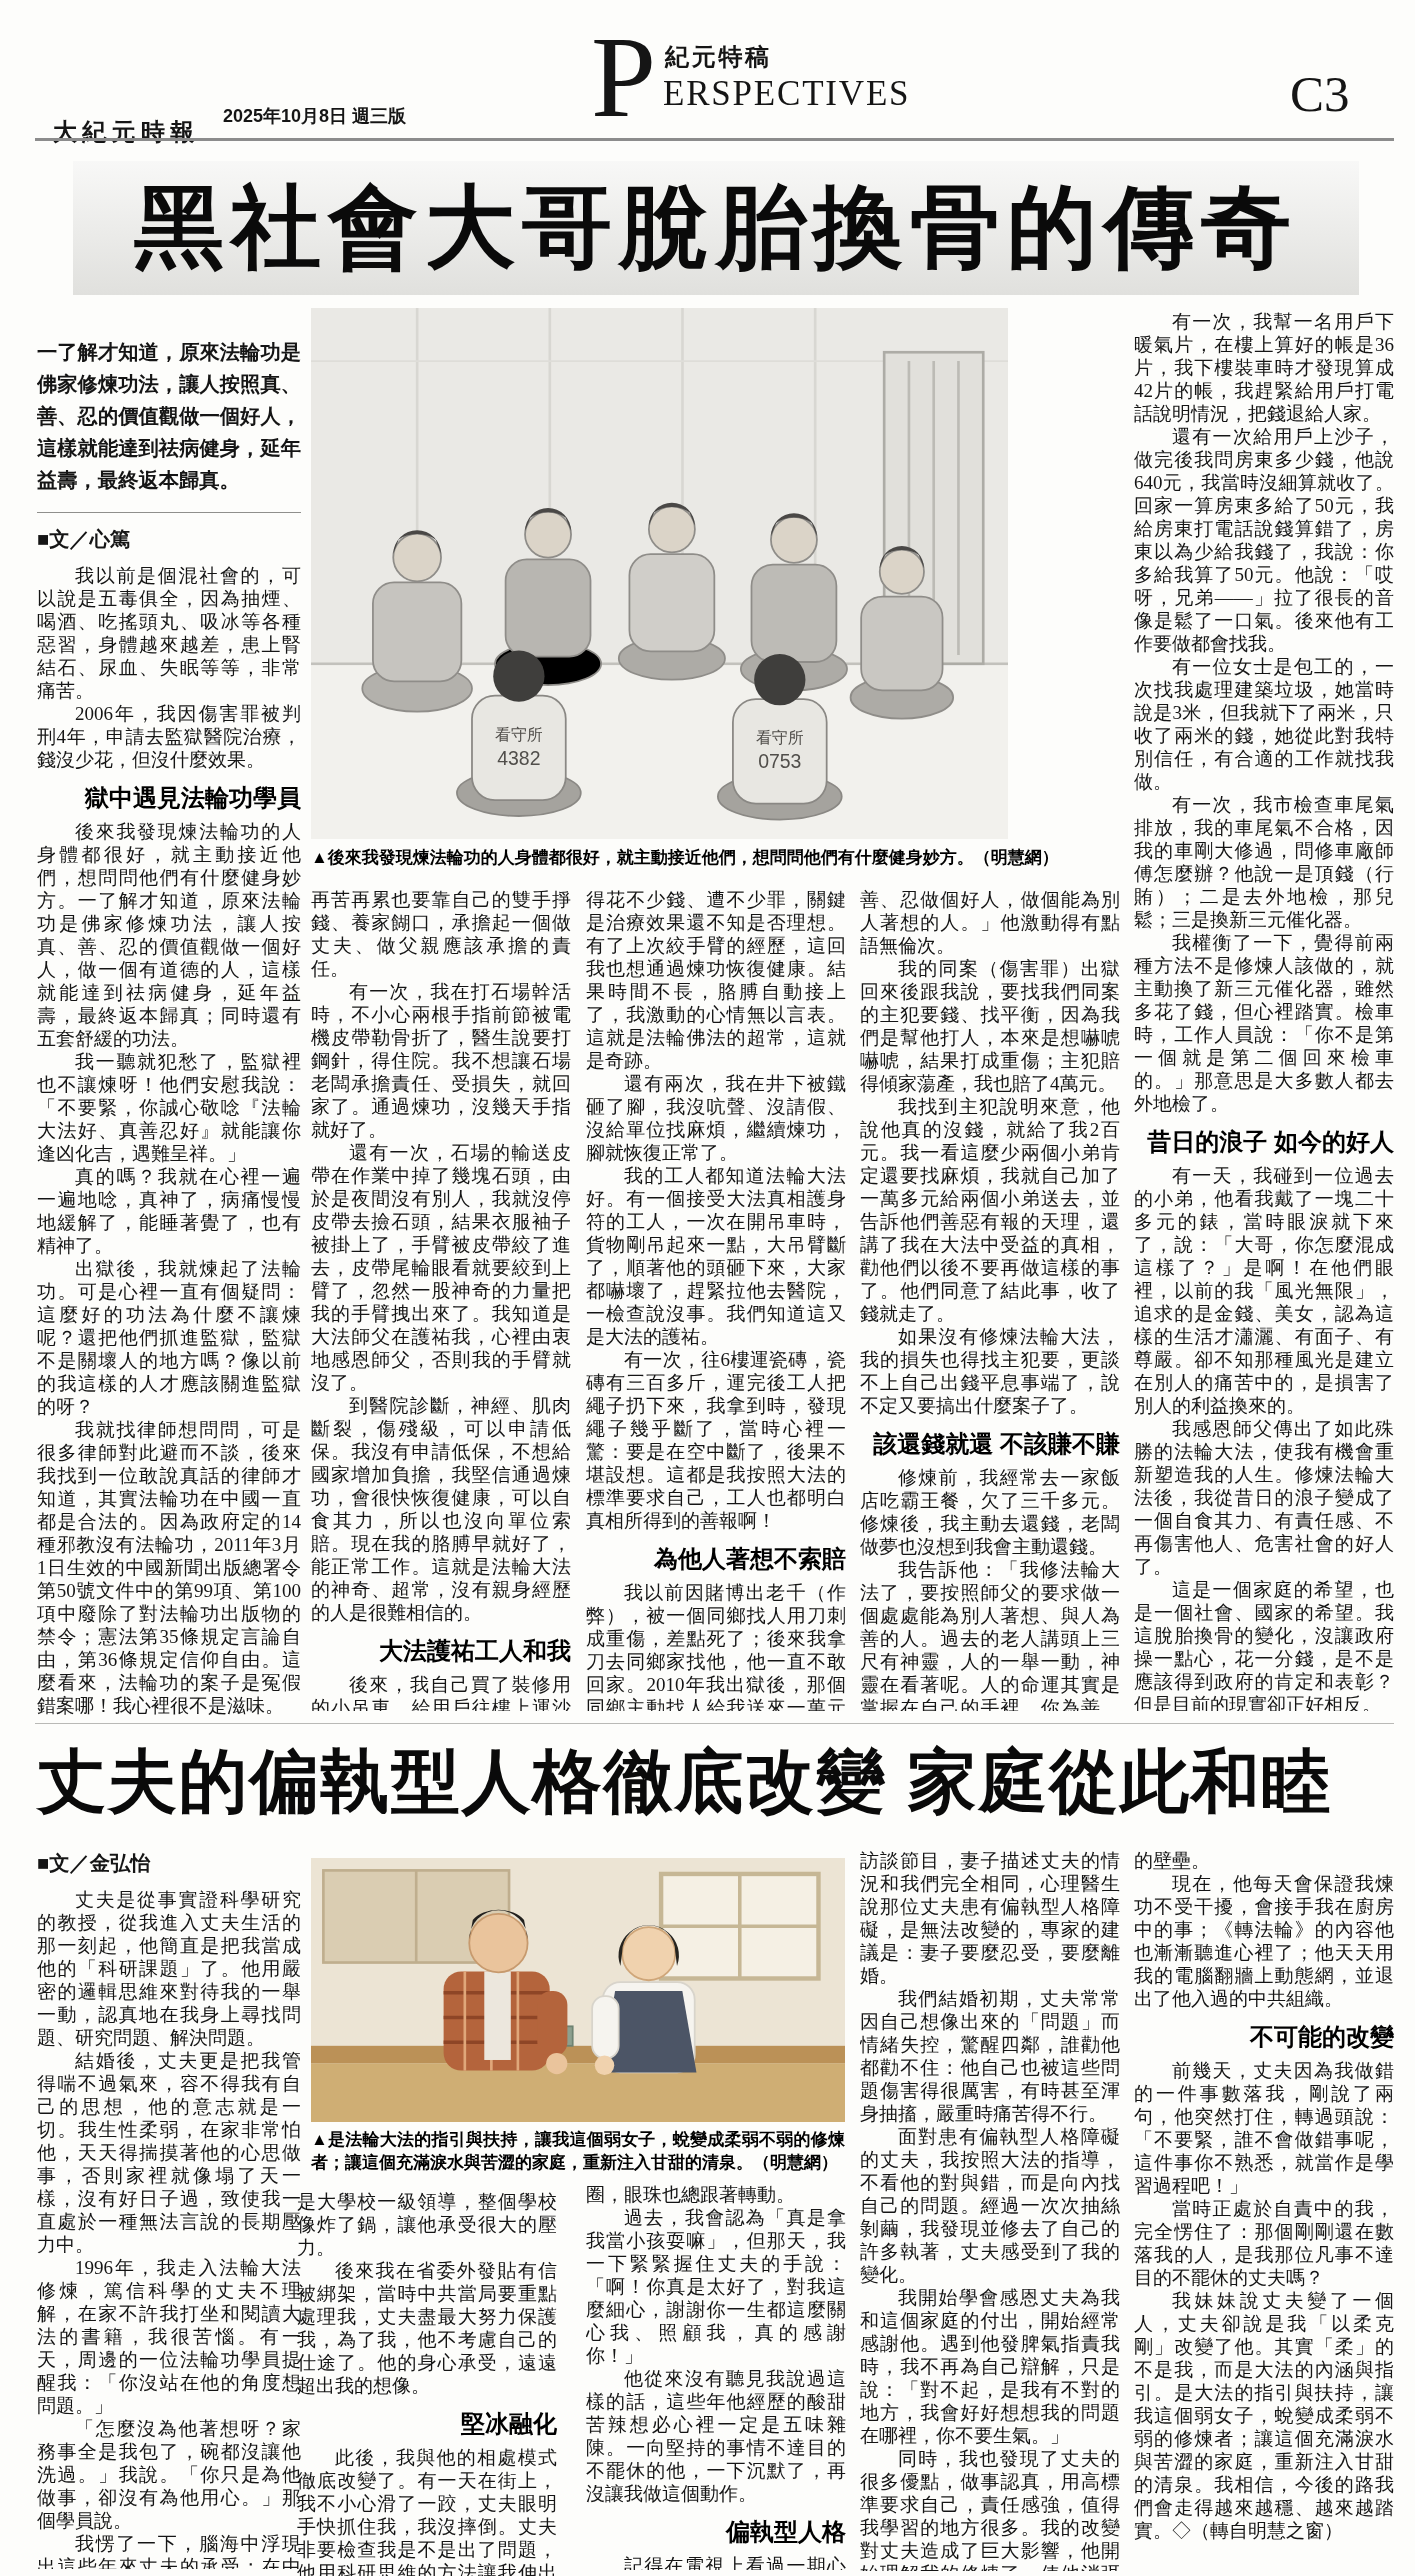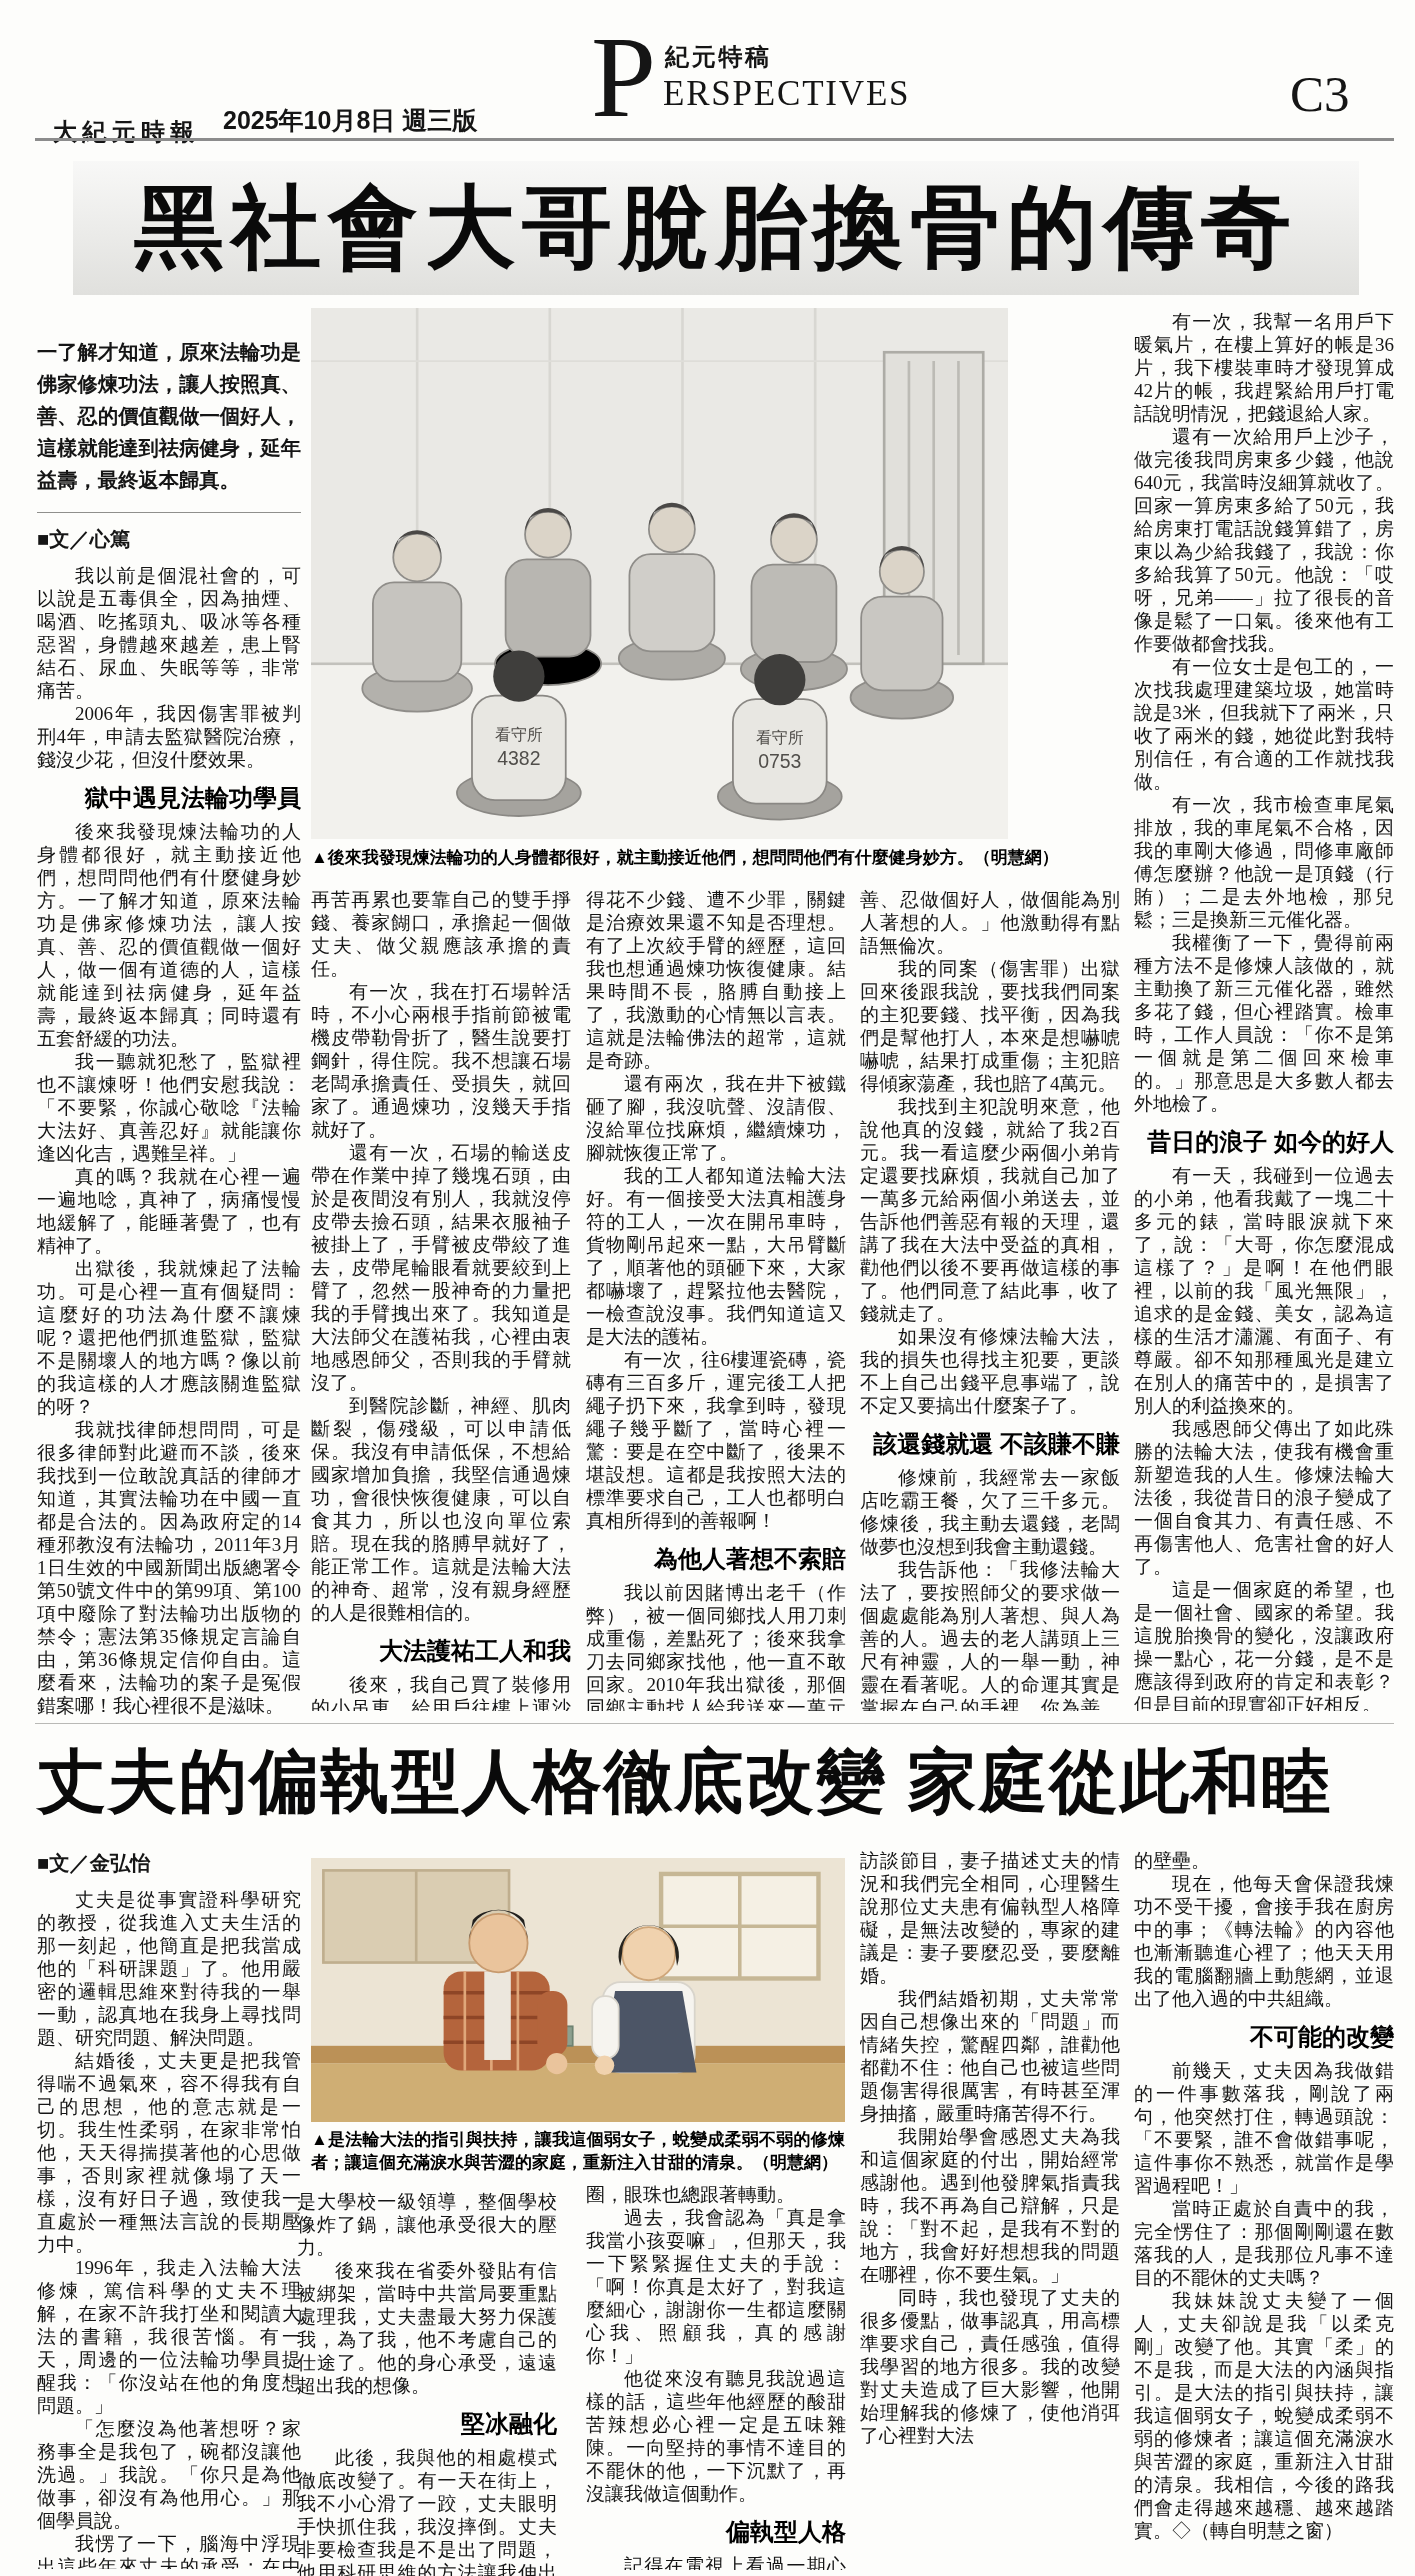--- a/index.html
+++ b/index.html
@@ -1,21 +1,21 @@
 <!DOCTYPE html>
 <html style="font-size:14px"><head>
 <meta charset="utf-8">
 <style>
   html,body{margin:0;padding:0;background:#ffffff;}
   .page{position:relative;width:1415px;height:2576px;background:#fdfdfb;overflow:hidden;
         font-family:"Liberation Serif", serif;color:#151515;}
   
   .mast-name{position:absolute;left:53px;top:92px;font-size:24px;font-weight:700;
              letter-spacing:5.3px;font-family:"Liberation Serif", serif;margin-top:24px;}
-  .mast-date{position:absolute;left:223px;top:104px;font-size:25px;font-weight:bold;
+  .mast-date{position:absolute;left:223px;top:104px;font-size:18px;font-weight:bold;
              font-family:"Liberation Sans", sans-serif;}
   .sec-p{position:absolute;left:591px;top:17.7px;font-size:117px;line-height:117px;
          font-family:"Liberation Serif", serif;}
   .sec-cn{position:absolute;left:665px;top:41px;font-size:24px;font-weight:bold;
           font-family:"Liberation Sans", sans-serif;letter-spacing:2.7px;}
   .sec-en{position:absolute;left:663px;top:74px;font-size:35px;letter-spacing:1.8px;
           font-family:"Liberation Serif", serif;}
   .page-no{position:absolute;left:1290px;top:65px;font-size:51px;
            font-family:"Liberation Serif", serif;}
   .head-rule{position:absolute;left:35px;top:138px;width:1359px;height:2.7px;background:#8c8c8c;}
@@ -239,20 +239,21 @@
   <div class="col" style="left:586px;top:2183px;width:260px;height:387px;">
       <div class="para cont">圈，眼珠也總跟著轉動。</div>
       <div class="para">過去，我會認為「真是拿我當小孩耍嘛」，但那天，我一下緊緊握住丈夫的手說：「啊！你真是太好了，對我這麼細心，謝謝你一生都這麼關心我、照顧我，真的感謝你！」</div>
       <div class="para">他從來沒有聽見我說過這樣的話，這些年他經歷的酸甜苦辣想必心裡一定是五味雜陳。一向堅持的事情不達目的不罷休的他，一下沉默了，再沒讓我做這個動作。</div>
       <div class="subhead">偏執型人格</div>
       <div class="para">記得在電視上看過一期心理</div>
     </div>
   <div class="col" style="left:860px;top:1849px;width:260px;height:722px;">
       <div class="para cont">訪談節目，妻子描述丈夫的情況和我們完全相同，心理醫生說那位丈夫患有偏執型人格障礙，是無法改變的，專家的建議是：妻子要麼忍受，要麼離婚。</div>
       <div class="para">我們結婚初期，丈夫常常因自己想像出來的「問題」而情緒失控，驚醒四鄰，誰勸他都勸不住：他自己也被這些問題傷害得很厲害，有時甚至渾身抽搐，嚴重時痛苦得不行。</div>
+      <div class="para">面對患有偏執型人格障礙的丈夫，我按照大法的指導，不看他的對與錯，而是向內找自己的問題。經過一次次抽絲剝繭，我發現並修去了自己的許多執著，丈夫感受到了我的變化。</div>
       <div class="para">我開始學會感恩丈夫為我和這個家庭的付出，開始經常感謝他。遇到他發脾氣指責我時，我不再為自己辯解，只是說：「對不起，是我有不對的地方，我會好好想想我的問題在哪裡，你不要生氣。」</div>
       <div class="para">同時，我也發現了丈夫的很多優點，做事認真，用高標準要求自己，責任感強，值得我學習的地方很多。我的改變對丈夫造成了巨大影響，他開始理解我的修煉了，使他消弭了心裡對大法</div>
     </div>
   <div class="col" style="left:1134px;top:1849px;width:260px;height:722px;">
       <div class="para cont">的壁壘。</div>
       <div class="para">現在，他每天會保證我煉功不受干擾，會接手我在廚房中的事；《轉法輪》的內容他也漸漸聽進心裡了；他天天用我的電腦翻牆上動態網，並退出了他入過的中共組織。</div>
       <div class="subhead">不可能的改變</div>
       <div class="para">前幾天，丈夫因為我做錯的一件事數落我，剛說了兩句，他突然打住，轉過頭說：「不要緊，誰不會做錯事呢，這件事你不熟悉，就當作是學習過程吧！」</div>
       <div class="para">當時正處於自責中的我，完全愣住了：那個剛剛還在數落我的人，是我那位凡事不達目的不罷休的丈夫嗎？</div>
       <div class="para">我妹妹說丈夫變了一個人，丈夫卻說是我「以柔克剛」改變了他。其實「柔」的不是我，而是大法的內涵與指引。是大法的指引與扶持，讓我這個弱女子，蛻變成柔弱不弱的修煉者；讓這個充滿淚水與苦澀的家庭，重新注入甘甜的清泉。我相信，今後的路我們會走得越來越穩、越來越踏實。◇（轉自明慧之窗）</div>

